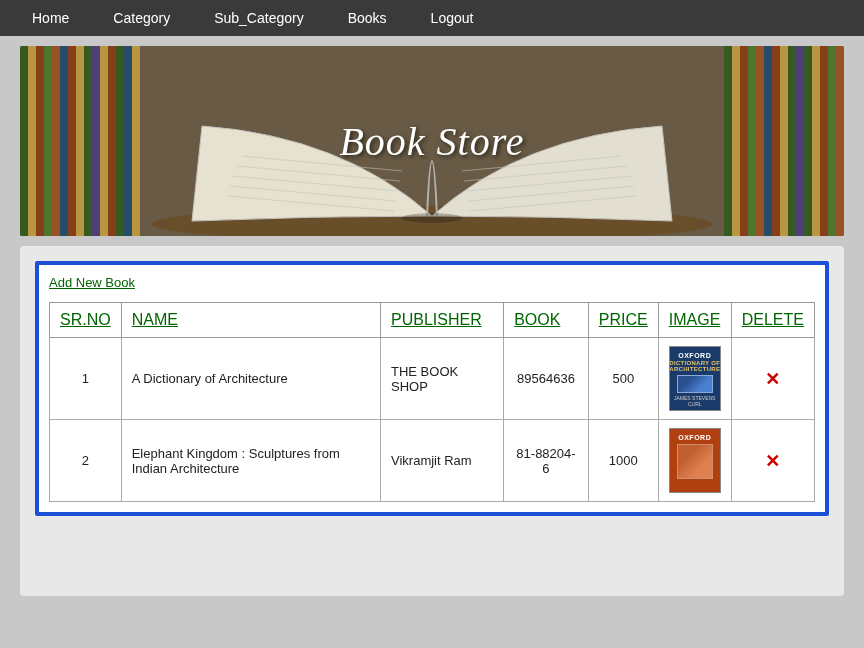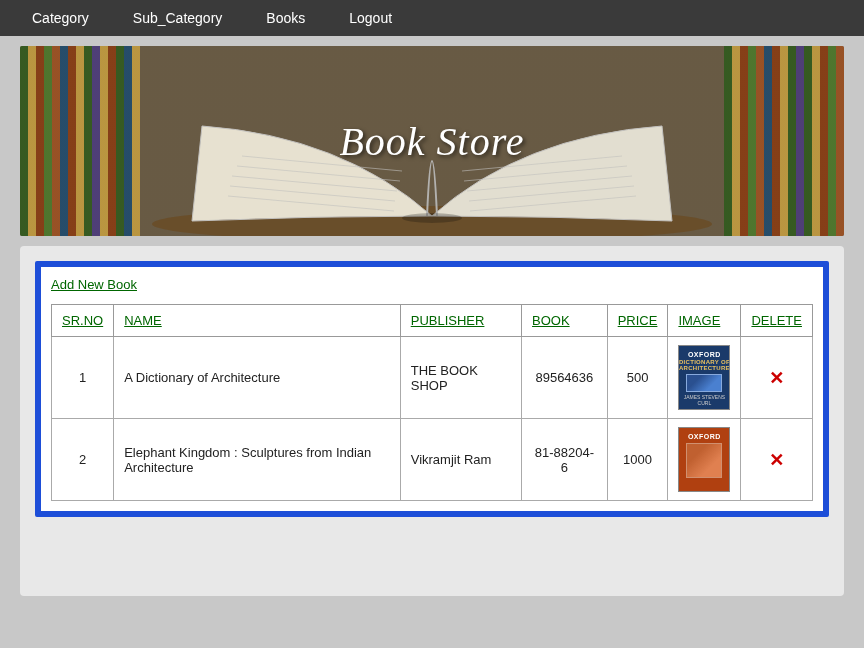--- a/index.html
+++ b/index.html
@@ -93,21 +93,21 @@
     .content-wrap {
       margin: 10px 20px;
       background: #e8e8e8;
       border-radius: 4px;
       padding: 15px;
       min-height: 350px;
     }
 
     .table-container {
       background: #fff;
-      border: 6px solid #1d4ed8;
+      border: 4px solid #1d4ed8;
       border-radius: 2px;
       padding: 10px;
     }
 
     .add-new-link {
       color: #006600;
       text-decoration: underline;
       font-size: 13px;
       cursor: pointer;
       display: inline-block;
@@ -120,21 +120,21 @@
     }
     thead tr th {
       border: 1px solid #999;
       padding: 8px 10px;
       text-align: left;
       color: #006600;
       text-decoration: underline;
       cursor: pointer;
       font-weight: normal;
       background: #fff;
-      font-size: 13px;
+      font-size: 16px;
     }
     tbody tr td {
       border: 1px solid #aaa;
       padding: 8px 10px;
       vertical-align: middle;
       font-size: 13px;
       color: #222;
     }
     tbody tr td.center { text-align: center; }
 
@@ -240,20 +240,21 @@
       transform: translateX(-50%);
       width: 580px;
       height: 160px;
       opacity: 0.9;
     }
   </style>
 </head>
 <body>
 
 <nav>
+  <a href="#">Home</a>
   <a href="#">Category</a>
   <a href="#">Sub_Category</a>
   <a href="#">Books</a>
   <a href="#">Logout</a>
 </nav>
 
 <div class="hero">
   <div class="hero-books-left"></div>
   <div class="hero-books-right"></div>
 

